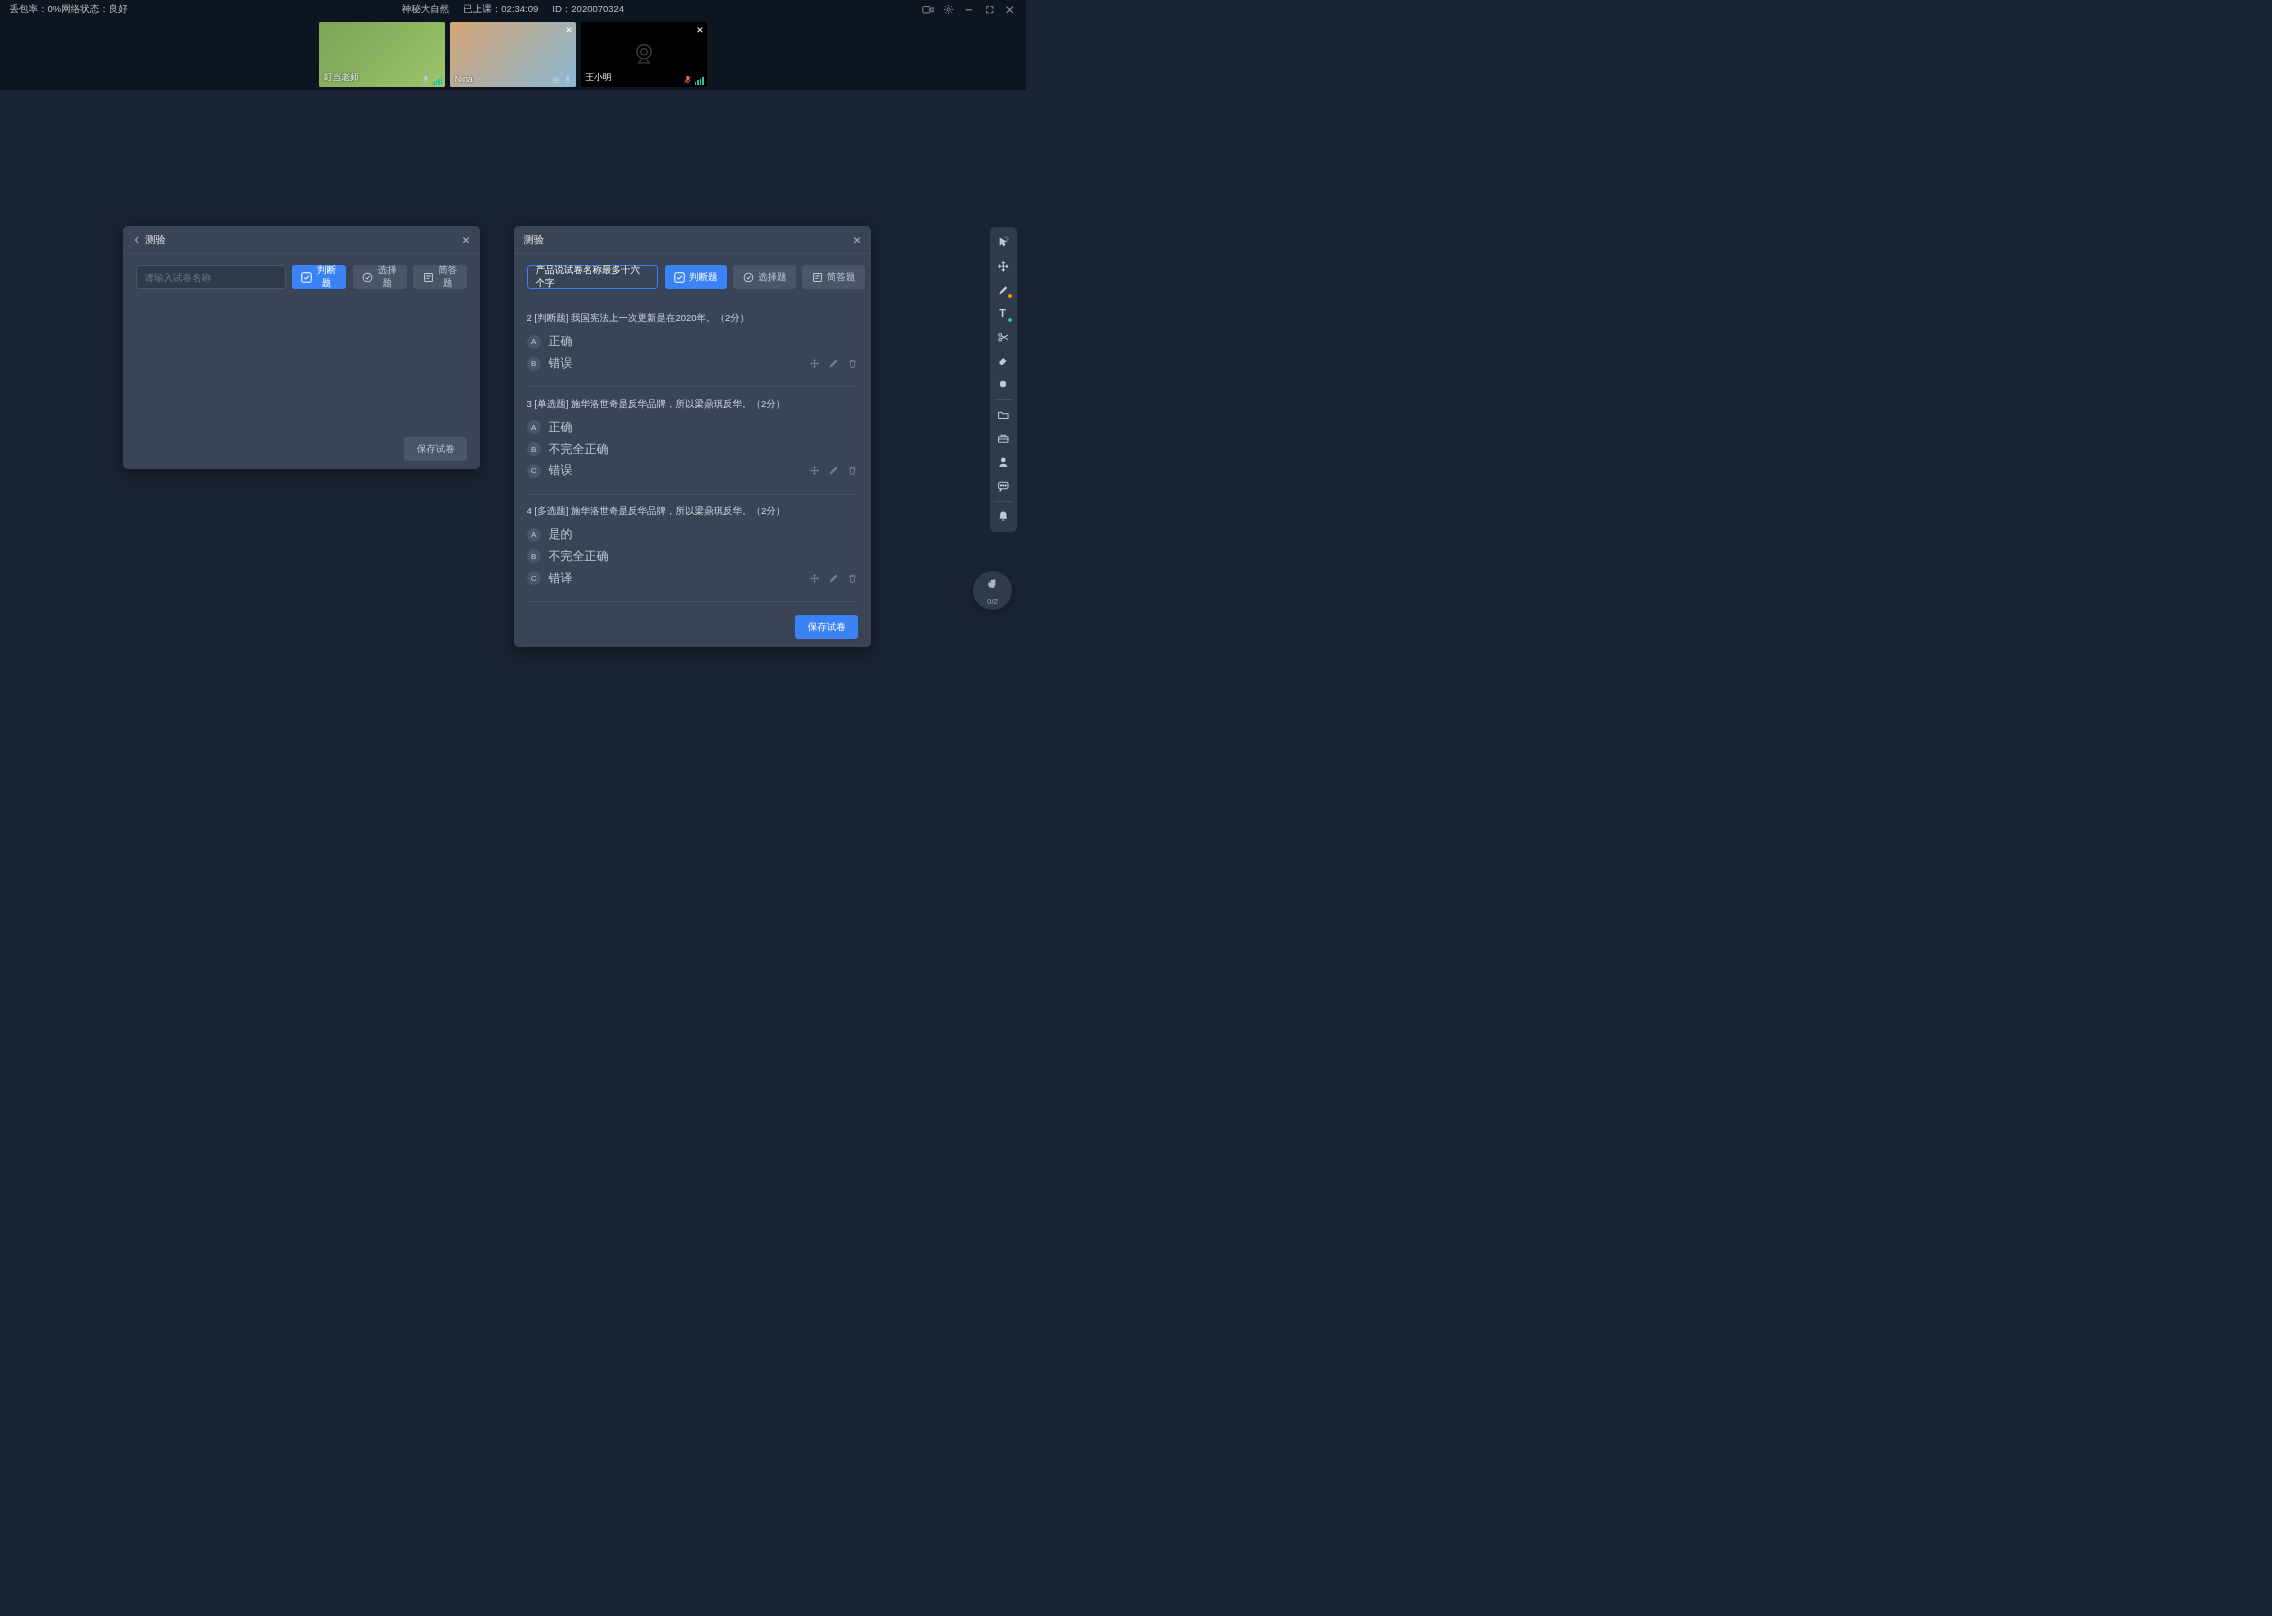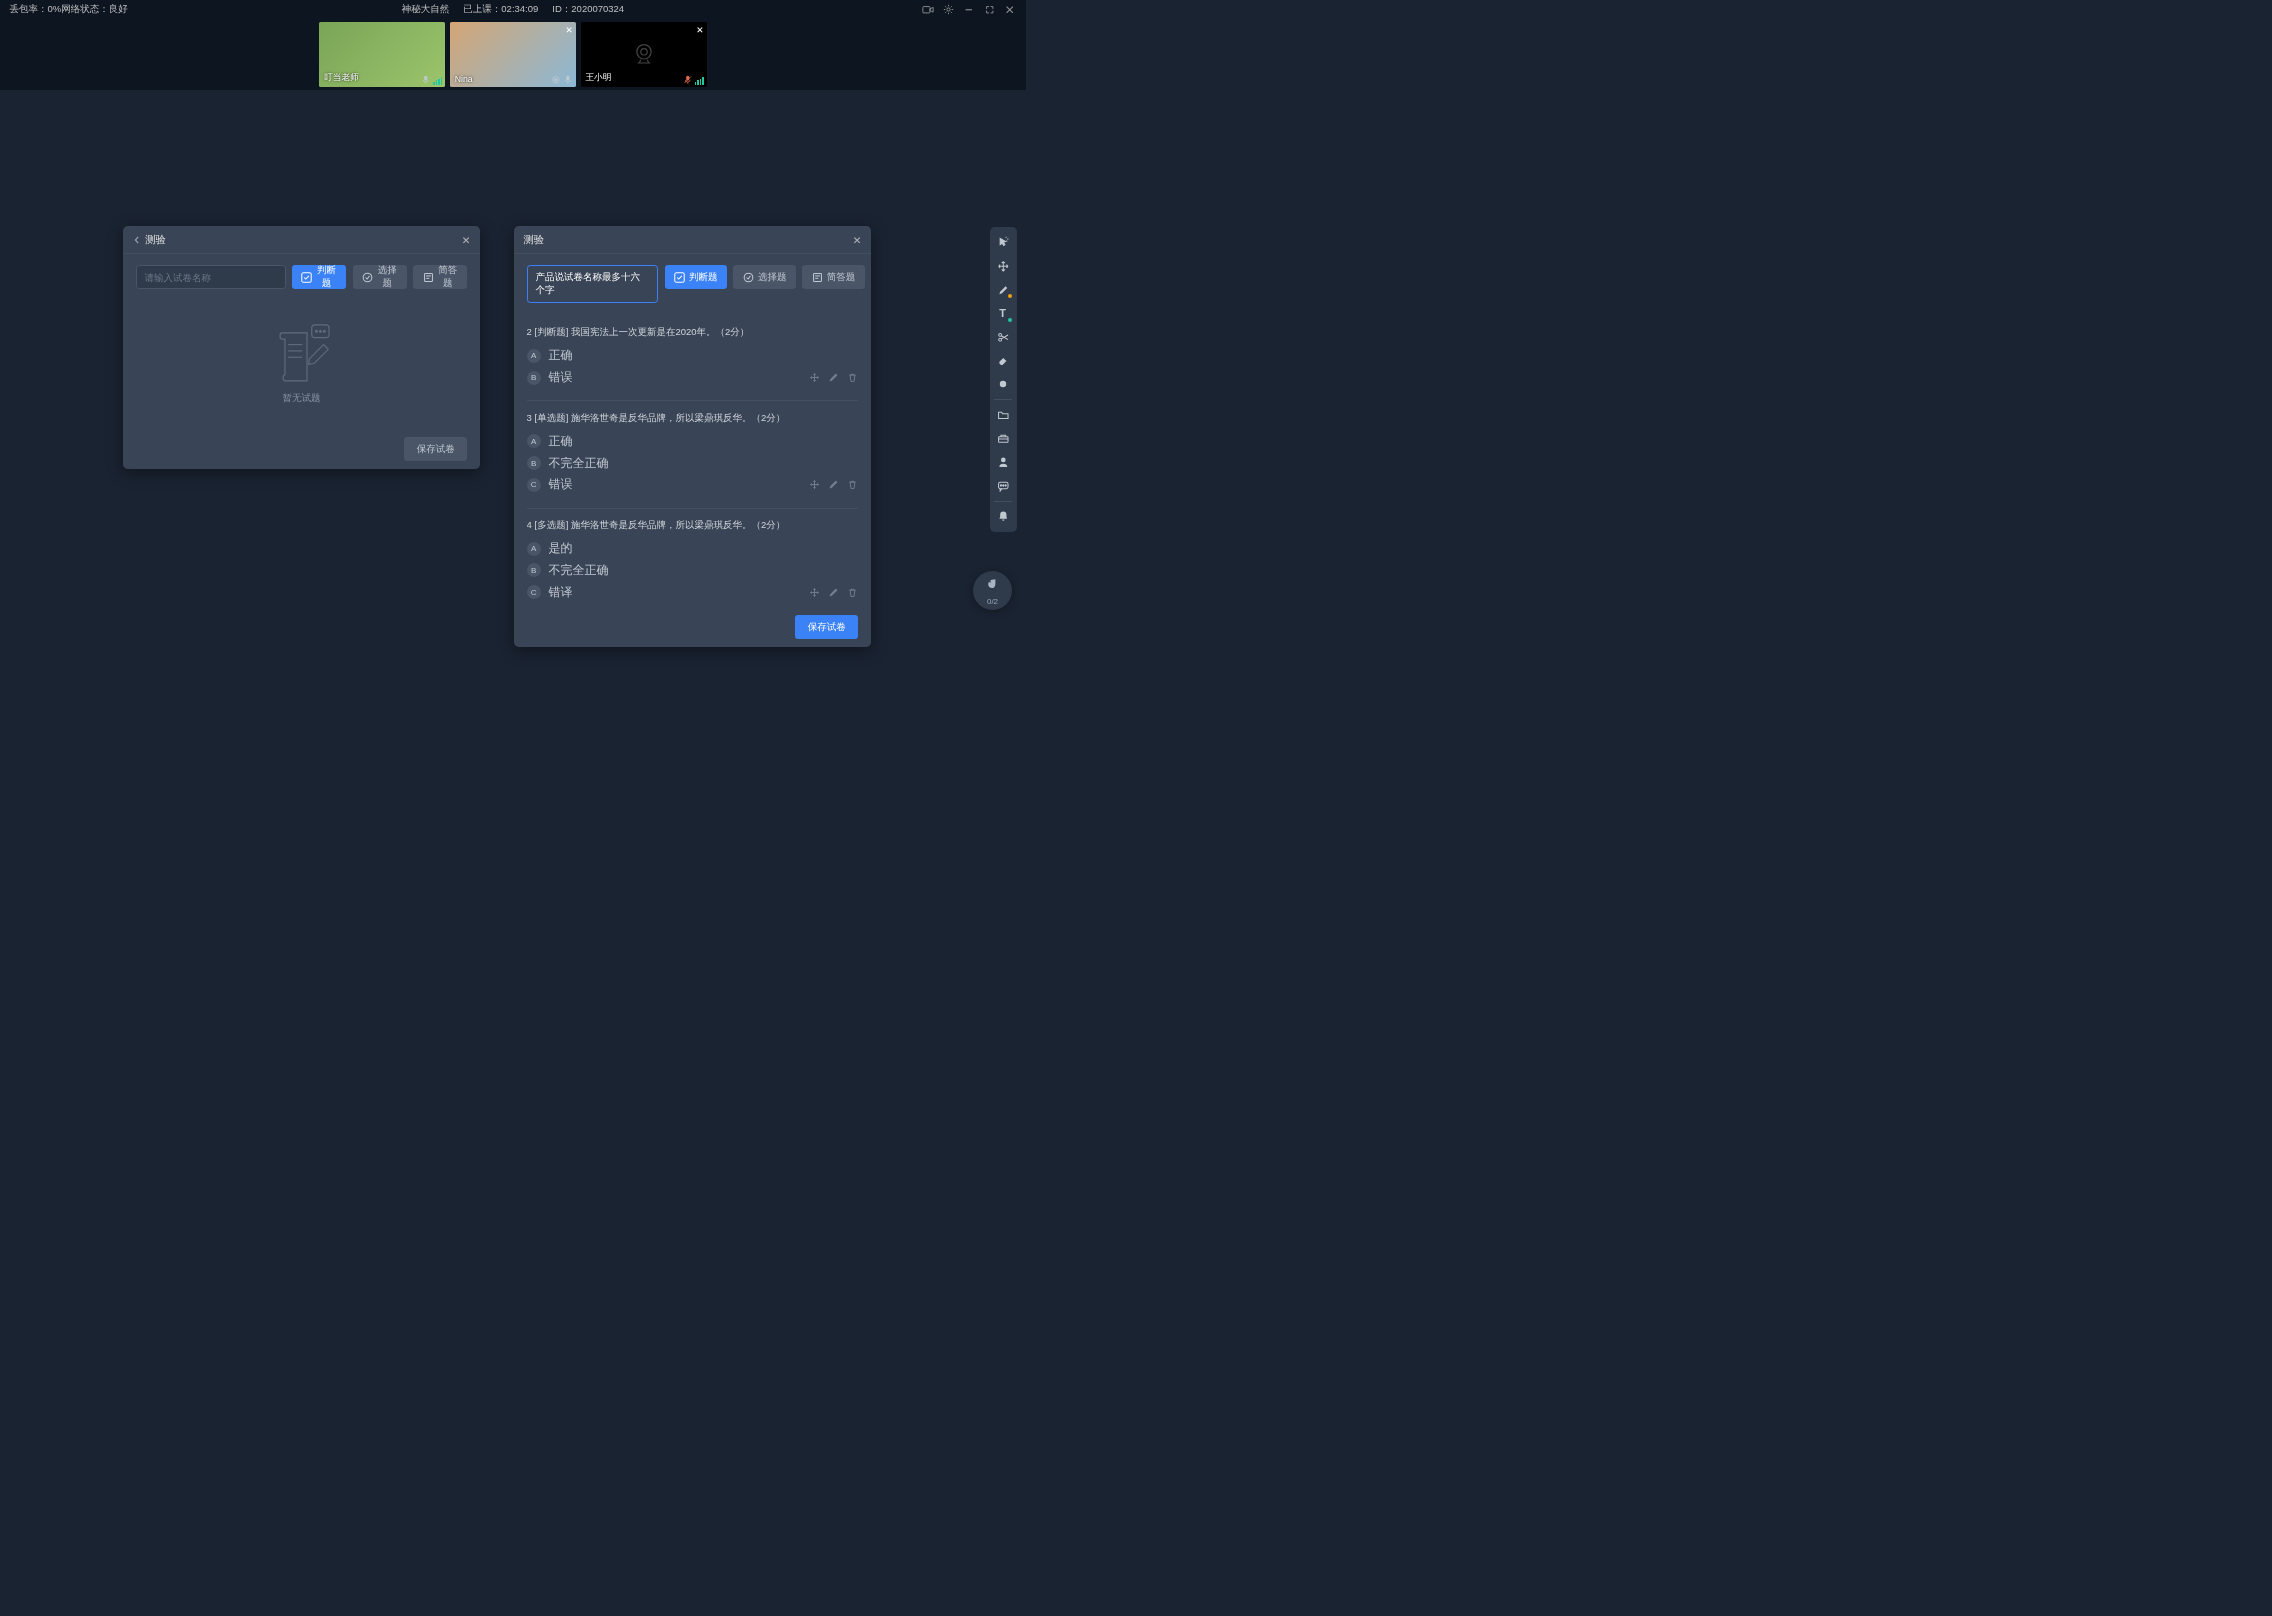--- a/index.html
+++ b/index.html
@@ -54,21 +54,21 @@
 .save-btn { background: #4a5568; color: #c0c8d0; border: none; padding: 5.5px 12.6px; border-radius: 3.2px; font-size: 9.5px; cursor: pointer; }
 .save-btn.primary { background: #3b82f6; color: #fff; }
 
 
 .panel-right { left: 514px; top: 136px; width: 357px; height: 421px; }
 .panel-right .panel-body { padding: 11px 6.3px 11px 12.6px; }
 .scroll-area { height: 308px; overflow-y: auto; padding-right: 6.3px; }
 .scroll-area::-webkit-scrollbar { width: 4.7px; }
 .scroll-area::-webkit-scrollbar-track { background: #2f3a4a; border-radius: 2.4px; }
 .scroll-area::-webkit-scrollbar-thumb { background: #5a6578; border-radius: 2.4px; }
-.quiz-name-filled { flex: 1; height: 24px; border: 0.8px solid #3b82f6; border-radius: 3.2px; padding: 18px 8px; color: #fff; font-size: 9.5px; display: flex; align-items: center; background: transparent; }
+.quiz-name-filled { flex: 1; height: 24px; border: 0.8px solid #3b82f6; border-radius: 3.2px; padding: 4px 8px; color: #fff; font-size: 9.5px; display: flex; align-items: center; background: transparent; }
 
 .question { padding: 9.5px 0; border-bottom: 0.8px solid rgba(255,255,255,0.06); }
 .q-title { font-size: 9.5px; color: #d0d5db; margin-bottom: 8px; line-height: 1.5; }
 .q-answer-row { display: flex; align-items: center; justify-content: space-between; font-size: 9.5px; color: #9aa5b5; }
 .q-answer { font-size: 9.5px; color: #9aa5b5; }
 .q-actions { display: flex; gap: 8px; font-size: 9.5px; }
 .q-action-btn { cursor: pointer; opacity: 0.6; width: 11px; height: 11px; }
 
 .option-row { display: flex; align-items: center; gap: 8px; margin: 4.7px 0; }
 .option-badge { width: 14px; height: 14px; border-radius: 50%; background: #4a5568; display: flex; align-items: center; justify-content: center; font-size: 8px; color: #c0c8d0; flex-shrink: 0; }
@@ -225,34 +225,20 @@
             <span class="q-btn-icon">
               <svg viewBox="0 0 14 14" fill="none" stroke="#c0c8d0" stroke-width="1.3">
                 <rect x="2" y="2" width="10" height="10" rx="1"></rect>
                 <line x1="4" y1="5" x2="10" y2="5"></line>
                 <line x1="4" y1="8" x2="8" y2="8"></line>
               </svg>
             </span>
             <span>简答题</span>
           </button>
       </div>
-      <div class="empty-state">
-        <svg class="empty-illus" viewBox="0 0 90 80" fill="none" stroke="#7a8599" stroke-width="1.5">
-          <path d="M20 15c-3 0-3 8 0 8h4v45c-3 0-3 8 0 8h28V15H20z"></path>
-          <line x1="28" y1="30" x2="46" y2="30"></line>
-            <line x1="28" y1="38" x2="46" y2="38"></line>
-            <line x1="28" y1="46" x2="46" y2="46"></line>
-          <rect x="58" y="5" width="22" height="16" rx="4"></rect>
-          <circle cx="64" cy="13" r="1.2" fill="#7a8599"></circle>
-            <circle cx="69" cy="13" r="1.2" fill="#7a8599"></circle>
-            <circle cx="74" cy="13" r="1.2" fill="#7a8599"></circle>
-          <path d="M55 48l18-18 6 6-18 18-7 1 1-7z"></path>
-        </svg>
-        <div class="empty-text">暂无试题</div>
-      </div>
     </div>
     <div class="panel-footer">
       <button class="save-btn">保存试卷</button>
     </div>
   </div>
 
   <div class="panel panel-right">
     <div class="panel-header">
       <span class="panel-title">测验</span>
       <span class="panel-close">✕</span>

